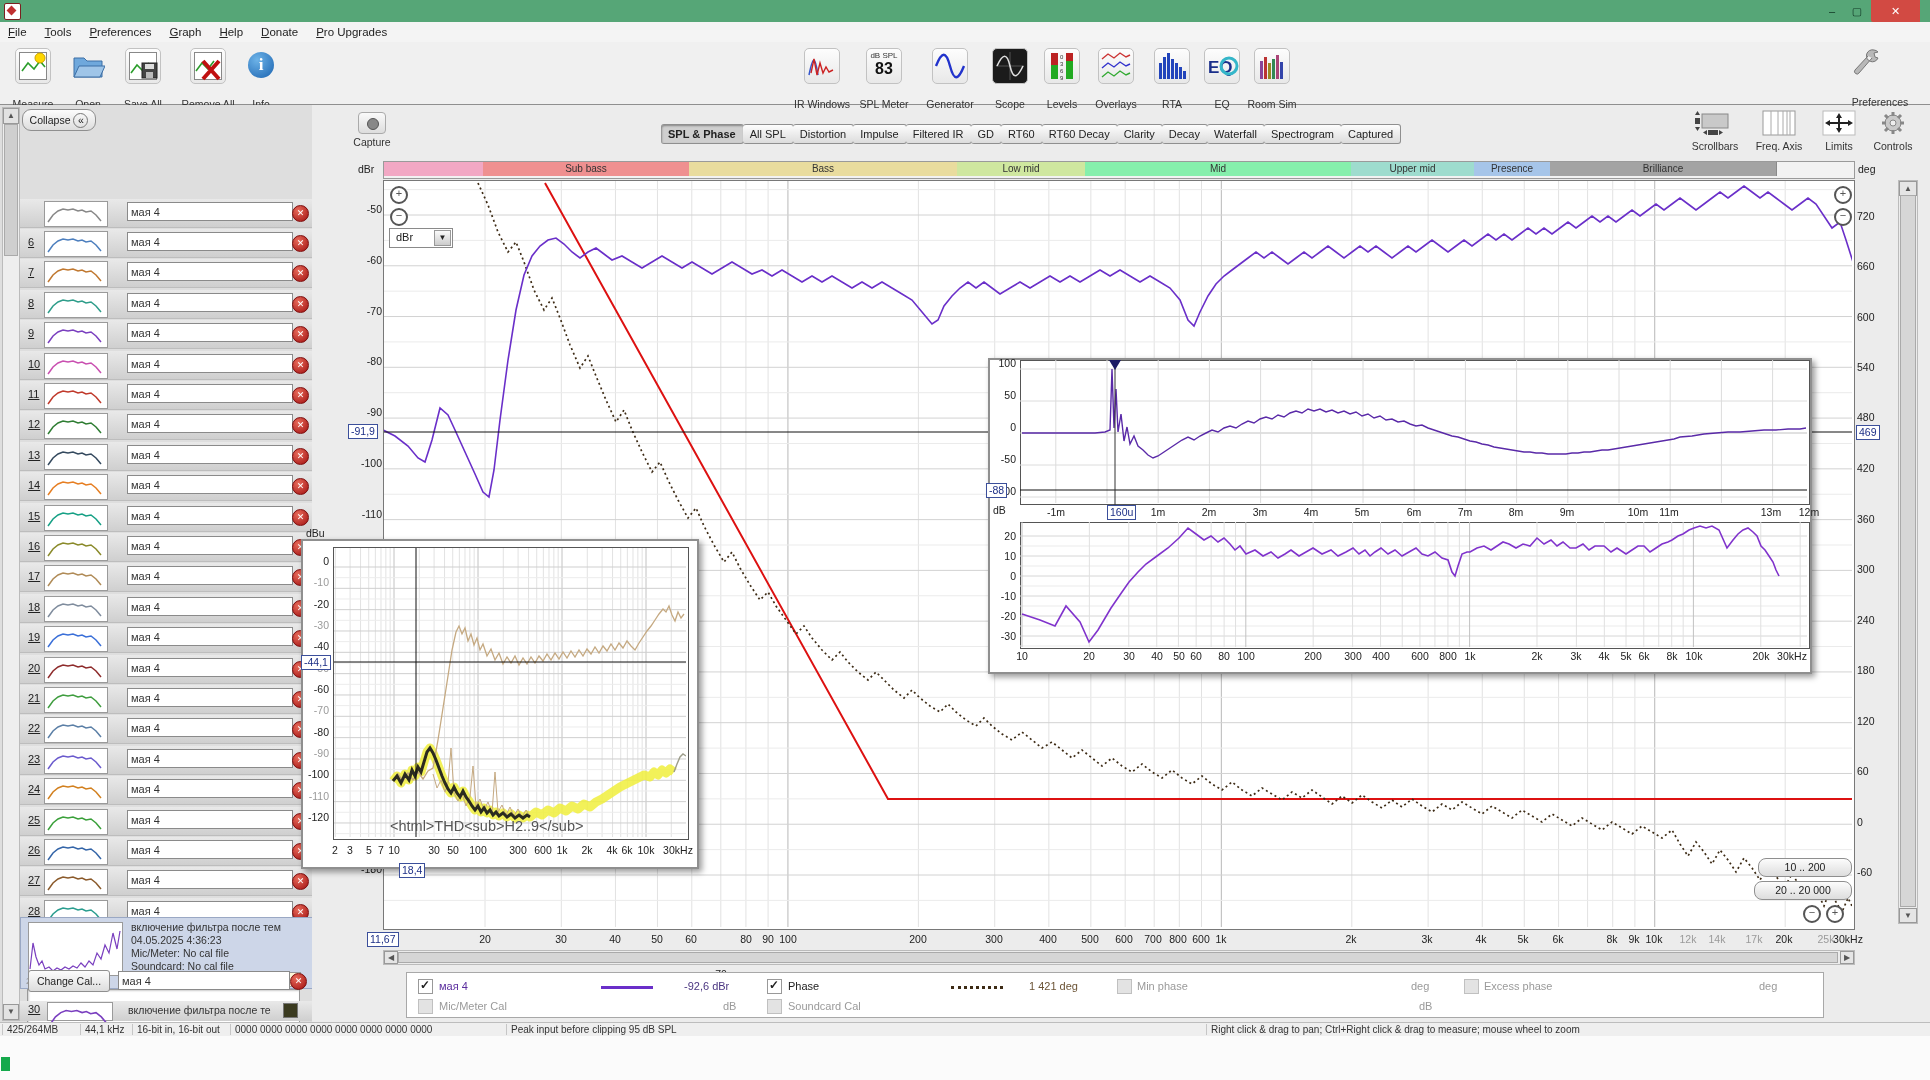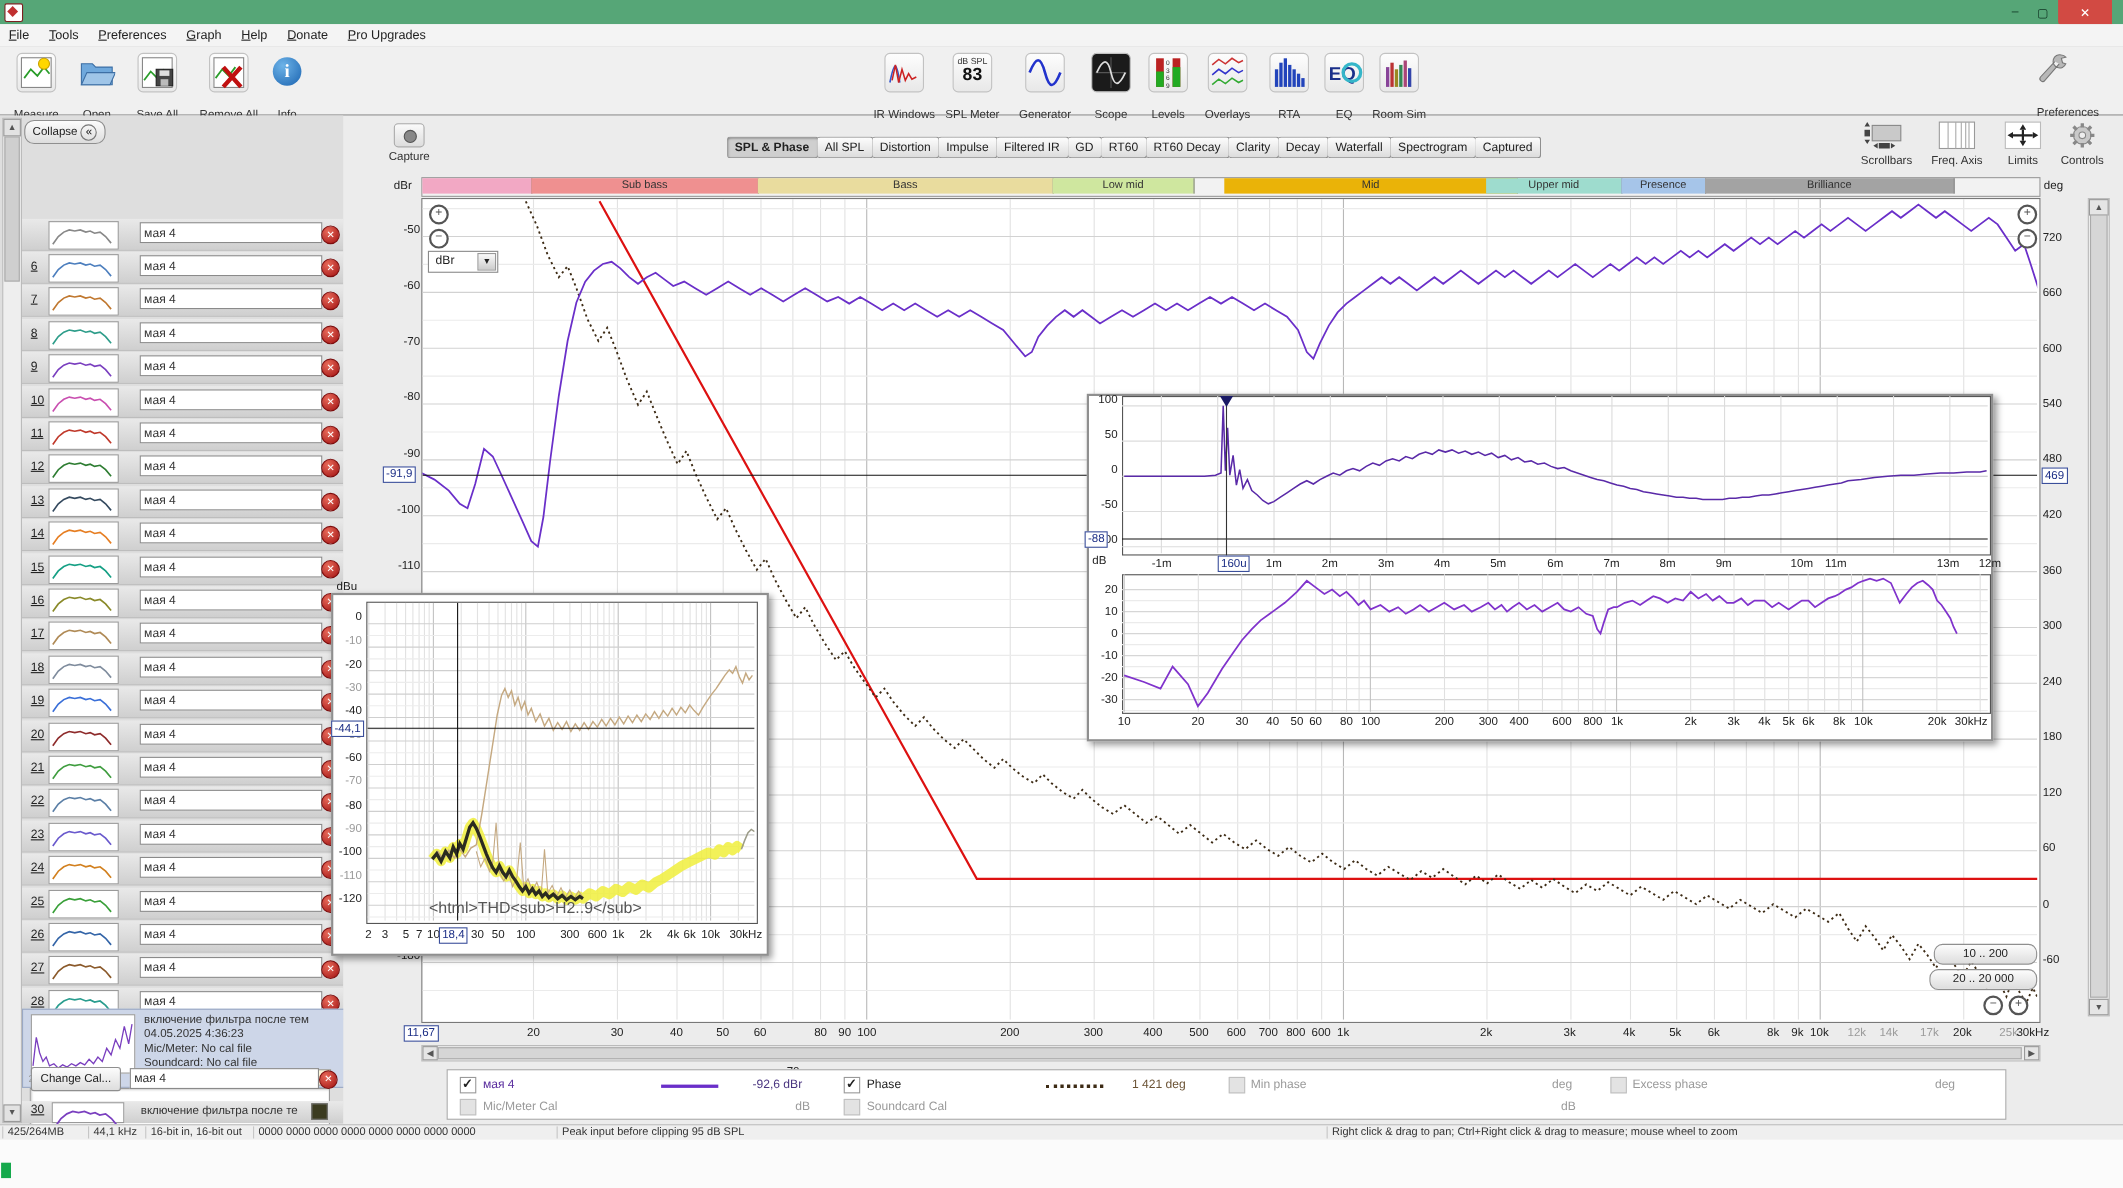--- a/index.html
+++ b/index.html
@@ -303,21 +303,21 @@
     </svg>
   <div class="smallbtn" style="left:-12px;top:30px;width:54px">Controls</div>
 </div>
 
 <div class="abs bandbar">
 
 <div class="band" style="left: 0px; width: 99px; background: rgb(242, 168, 196);"><span></span></div>
     <div class="band" style="left: 99px; width: 206px; background: rgb(239, 144, 144);"><span>Sub bass</span></div>
     <div class="band" style="left: 305px; width: 268px; background: rgb(233, 220, 158);"><span>Bass</span></div>
     <div class="band" style="left: 573px; width: 128px; background: rgb(207, 231, 159);"><span>Low mid</span></div>
-    <div class="band" style="left: 701px; width: 266px; background: #eab308; margin-left: 28px;"><span>Mid</span></div>
+    <div class="band" style="left: 701px; width: 266px; background: #86efac;"><span>Mid</span></div>
     <div class="band" style="left: 967px; width: 123px; background: rgb(158, 220, 206);"><span>Upper mid</span></div>
     <div class="band" style="left: 1090px; width: 76px; background: rgb(166, 197, 233);"><span>Presence</span></div>
     <div class="band" style="left: 1166px; width: 226px; background: #a3a3a3;"><span>Brilliance</span></div>
   </div>
 <span class="axlab" style="left:358px;top:163px">dBr</span>
 <span class="axlab" style="left:1858px;top:163px">deg</span>
 
 <div class="abs sidebar">
   <div class="sscroll">
     <div class="sarrow" style="top:0">▲</div>
@@ -875,21 +875,21 @@
     <span class="axlab xcent" style="top: 844px; left: 518px; transform: translateX(-50%);">300</span>
     <span class="axlab xcent" style="top: 844px; left: 543px; transform: translateX(-50%);">600</span>
     <span class="axlab xcent" style="top: 844px; left: 562px; transform: translateX(-50%);">1k</span>
     <span class="axlab xcent" style="top: 844px; left: 587px; transform: translateX(-50%);">2k</span>
     <span class="axlab xcent" style="top: 844px; left: 612px; transform: translateX(-50%);">4k</span>
     <span class="axlab xcent" style="top: 844px; left: 627px; transform: translateX(-50%);">6k</span>
     <span class="axlab xcent" style="top: 844px; left: 646px; transform: translateX(-50%);">10k</span>
     <span class="axlab xcent" style="top: 844px; left: 678px; transform: translateX(-50%);">30kHz</span>
   </div>
 <div class="vbox" style="left:301px;top:655px">-44,1</div>
-<div class="vbox" style="left:399px;top:843px">18,4</div>
+<div class="vbox" style="left:399px;top:863px">18,4</div>
 <div class="abs" style="left:390px;top:818px;width:260px;font-size:14.5px;color:#555;z-index:14">&lt;html&gt;THD&lt;sub&gt;H2..9&lt;/sub&gt;</div>
 
 <div class="abs inset" style="left:988px;top:358px;width:820px;height:312px"></div>
 <div class="abs parea" style="left:1020px;top:360px;width:788px;height:143px;z-index:11"></div>
 <div class="abs parea" style="left:1020px;top:522px;width:788px;height:125px;z-index:11"></div>
 <svg id="irsvg" style="left:989px;top:359px;width:818px;height:310px;z-index:12" viewBox="989 359 818 310">
     <line x1="1020" y1="646" x2="1808" y2="646" stroke="#ebebeb" stroke-width="1"></line>
     <line x1="1020" y1="636" x2="1808" y2="636" stroke="#d6d6d6" stroke-width="1"></line>
     <line x1="1020" y1="626" x2="1808" y2="626" stroke="#ebebeb" stroke-width="1"></line>
     <line x1="1020" y1="616" x2="1808" y2="616" stroke="#d6d6d6" stroke-width="1"></line>

